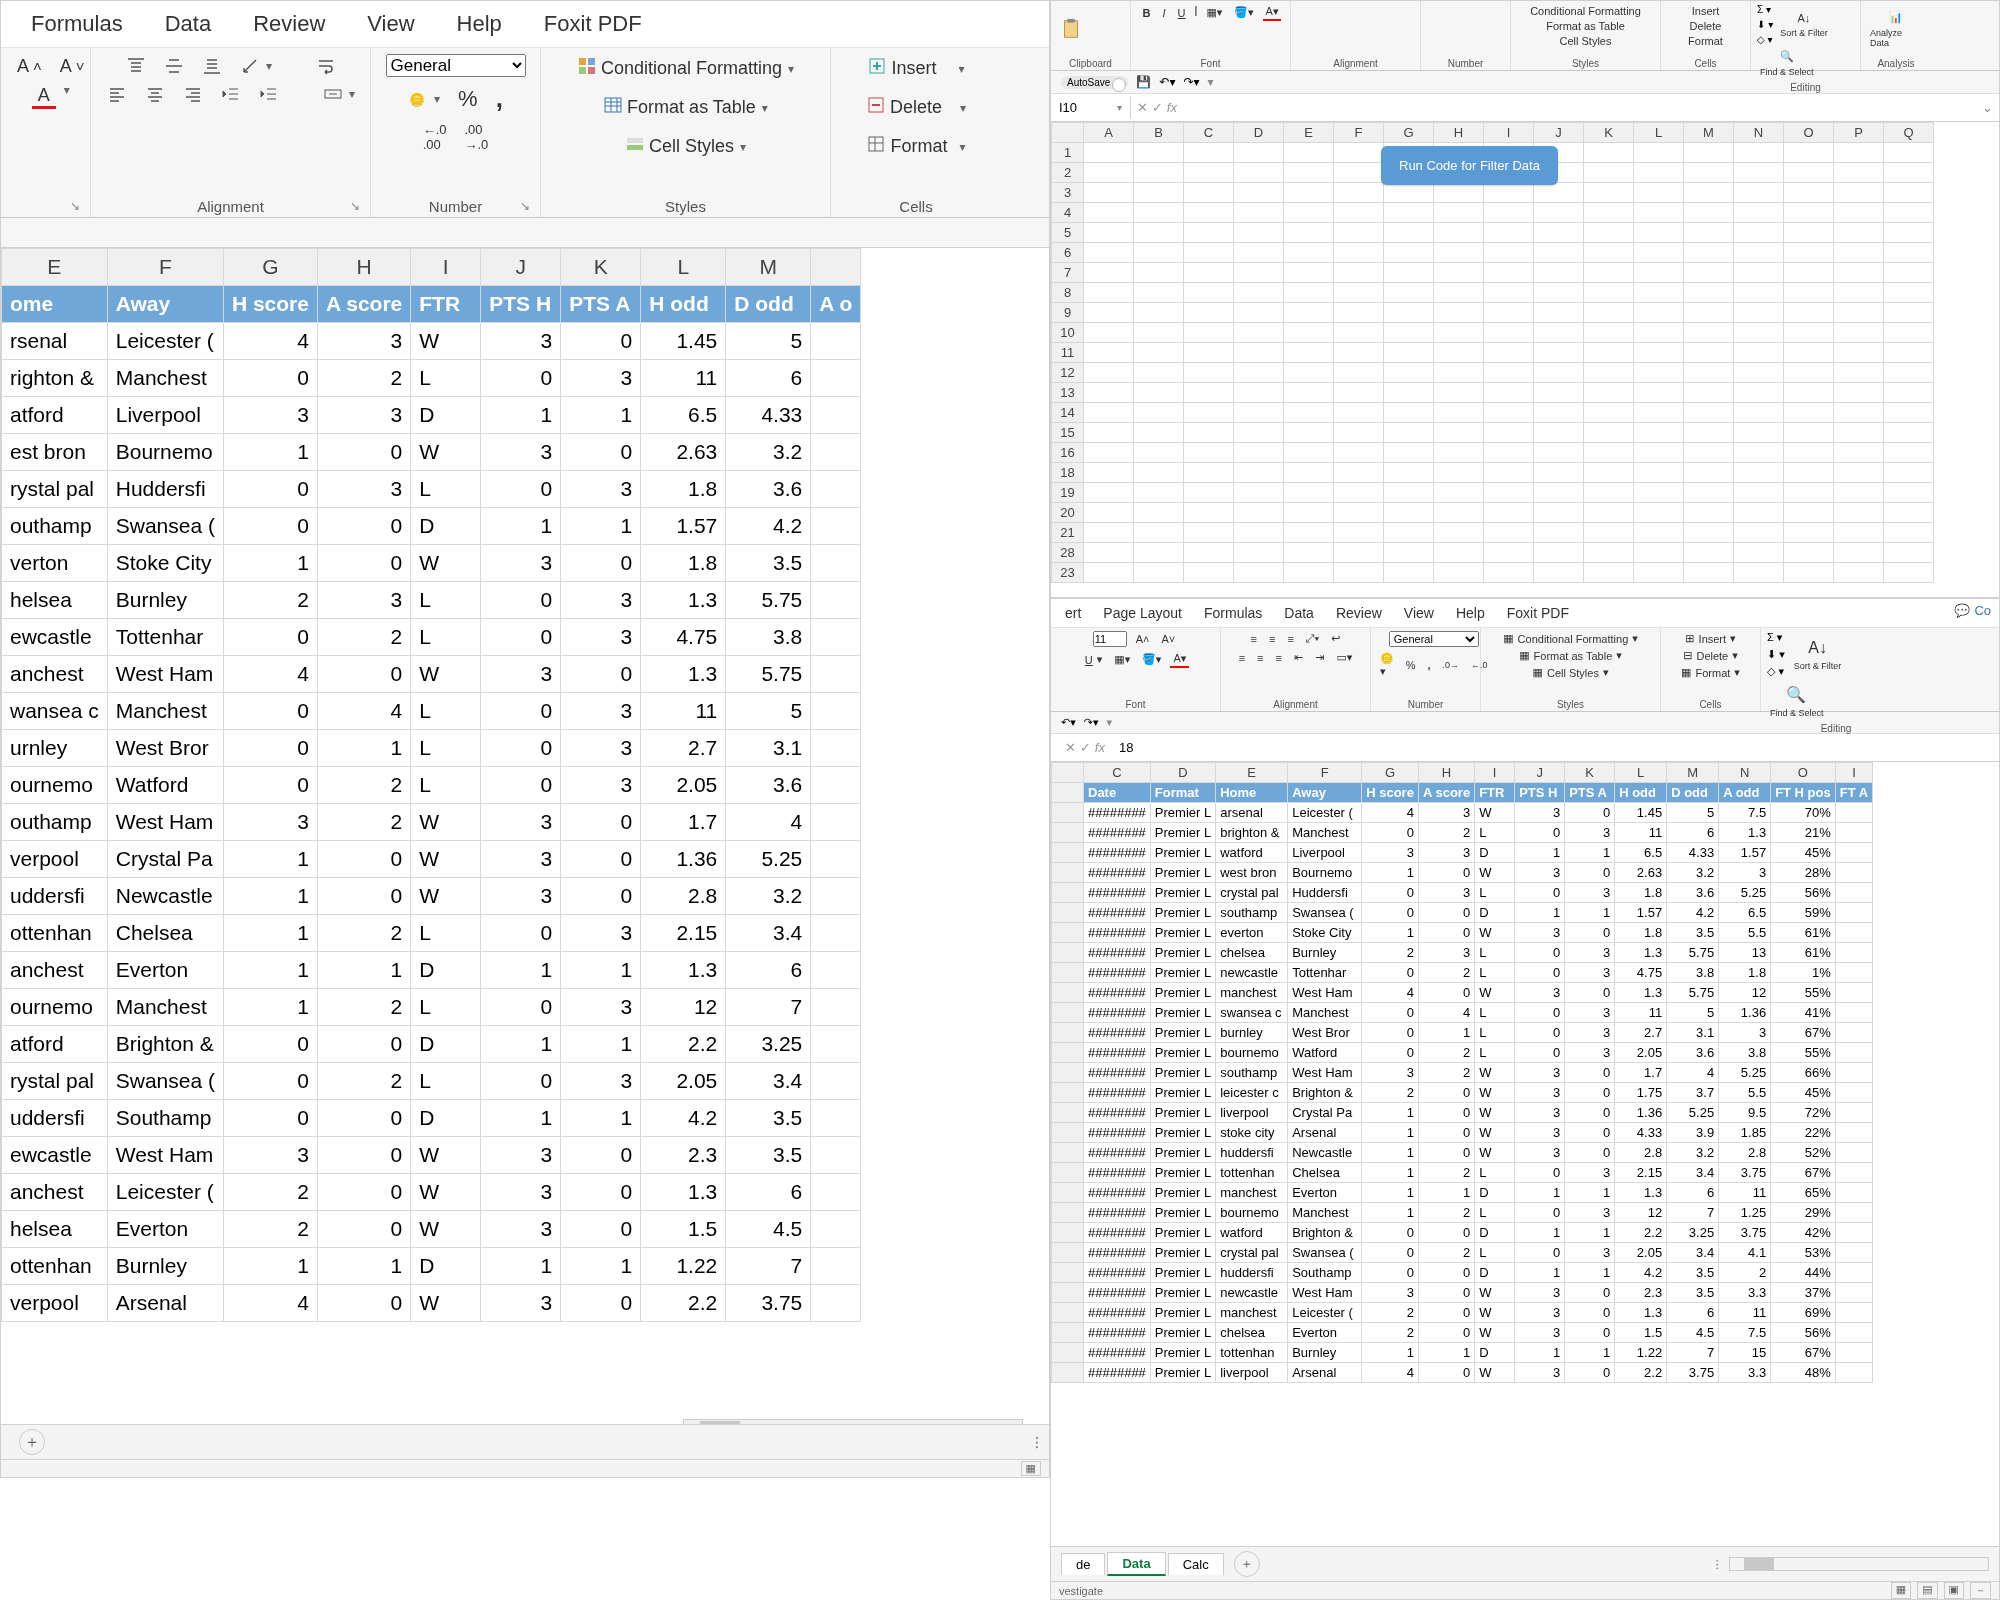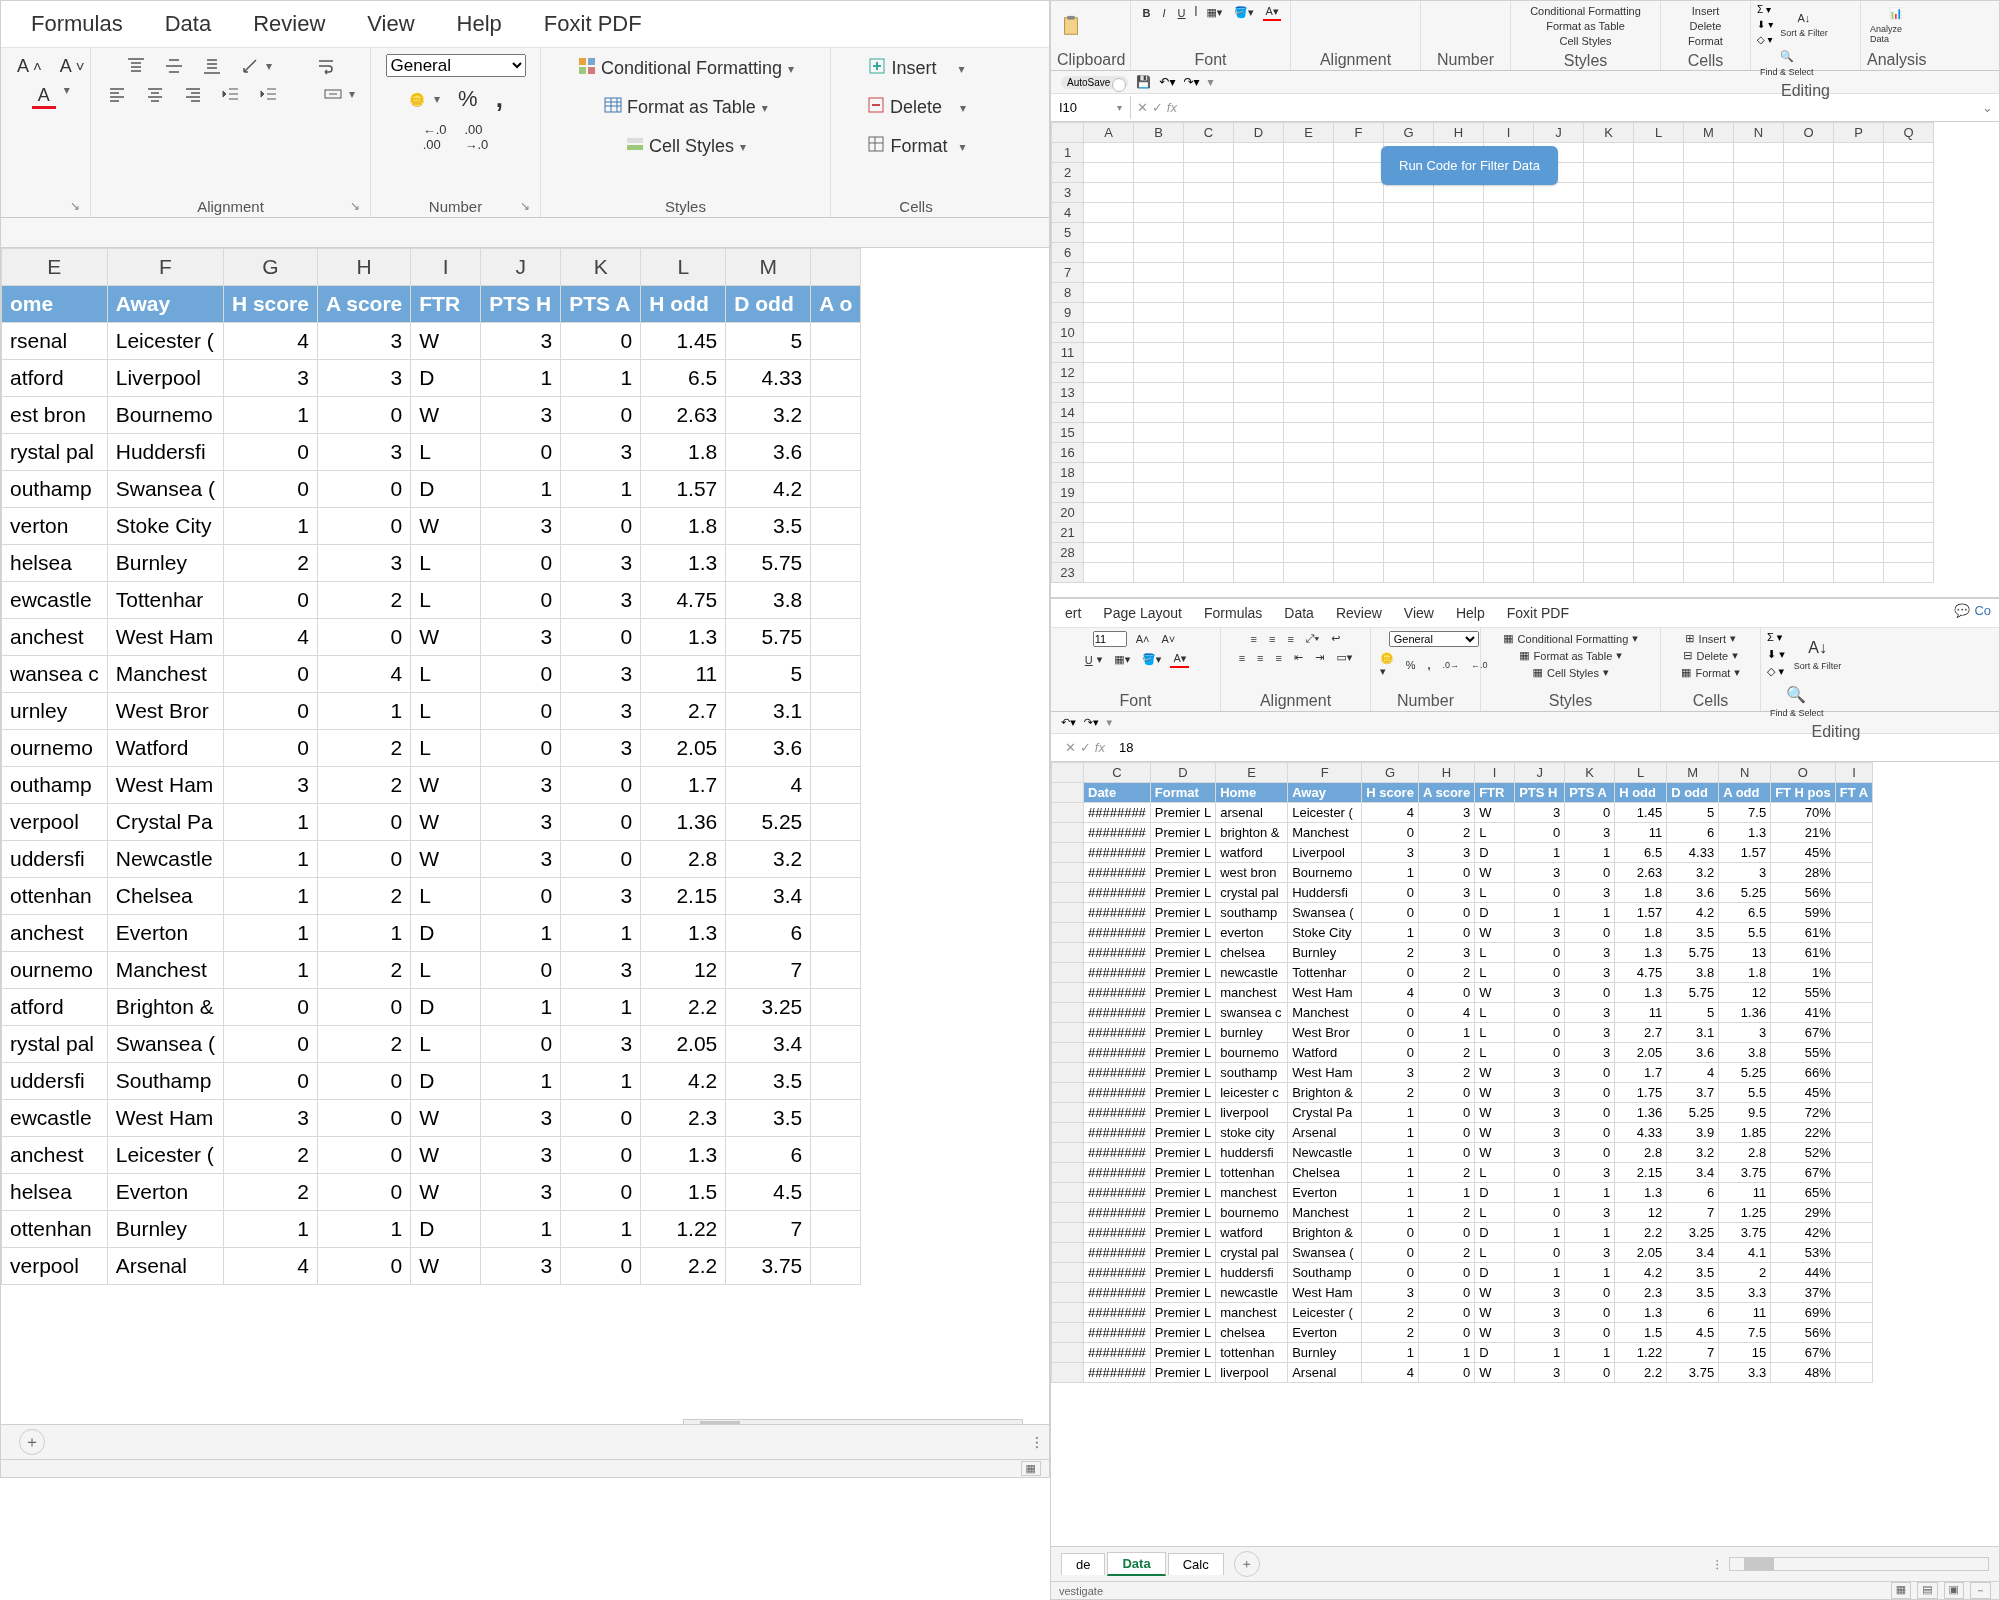--- a/index.html
+++ b/index.html
@@ -22,21 +22,21 @@
 .rbtn svg, .ico svg { width: 20px; height: 20px; }
 .big-ico svg { width: 34px; height: 34px; }
 .stack { display: flex; flex-direction: column; gap: 4px; }
 .row { display: flex; gap: 6px; }
 .dd { font-size: 12px; color: #666; margin-left: 2px; }
 
 
 .sm .ribbon-tabs { font-size: 14px; gap: 22px; padding: 6px 14px; }
 .sm .ribbon-bar { height: 84px; }
 .sm .rg { padding: 3px 6px 1px 6px; }
-.sm .rg-label { font-size: 16px; }
+.sm .rg-label { font-size: 10px; }
 .sm .rbtn { font-size: 11px; padding: 1px 3px; }
 .sm .rbtn svg, .sm .ico svg { width: 13px; height: 13px; }
 .sm .big-ico svg { width: 22px; height: 22px; }
 
 
 .fxbar { display: flex; align-items: center; border-bottom: 1px solid #d0d0d0; background: #fff; font-size: 13px; height: 28px; }
 .namebox { width: 80px; border-right: 1px solid #d0d0d0; padding: 4px 8px; display: flex; justify-content: space-between; align-items: center; }
 .fxbtns { display: flex; gap: 4px; padding: 0 6px; color: #999; }
 .fxinput { flex: 1; padding: 4px 8px; }
 
@@ -298,20 +298,32 @@
             <td class="num">4</td>
             <td class="num">3</td>
             <td class="">W</td>
             <td class="num">3</td>
             <td class="num">0</td>
             <td class="num">1.45</td>
             <td class="num">5</td>
             <td class=""></td>
           </tr>
           <tr>
+            <td class="">righton &amp;</td>
+            <td class="">Manchest</td>
+            <td class="num">0</td>
+            <td class="num">2</td>
+            <td class="">L</td>
+            <td class="num">0</td>
+            <td class="num">3</td>
+            <td class="num">11</td>
+            <td class="num">6</td>
+            <td class=""></td>
+          </tr>
+          <tr>
             <td class="">atford</td>
             <td class="">Liverpool</td>
             <td class="num">3</td>
             <td class="num">3</td>
             <td class="">D</td>
             <td class="num">1</td>
             <td class="num">1</td>
             <td class="num">6.5</td>
             <td class="num">4.33</td>
             <td class=""></td>

